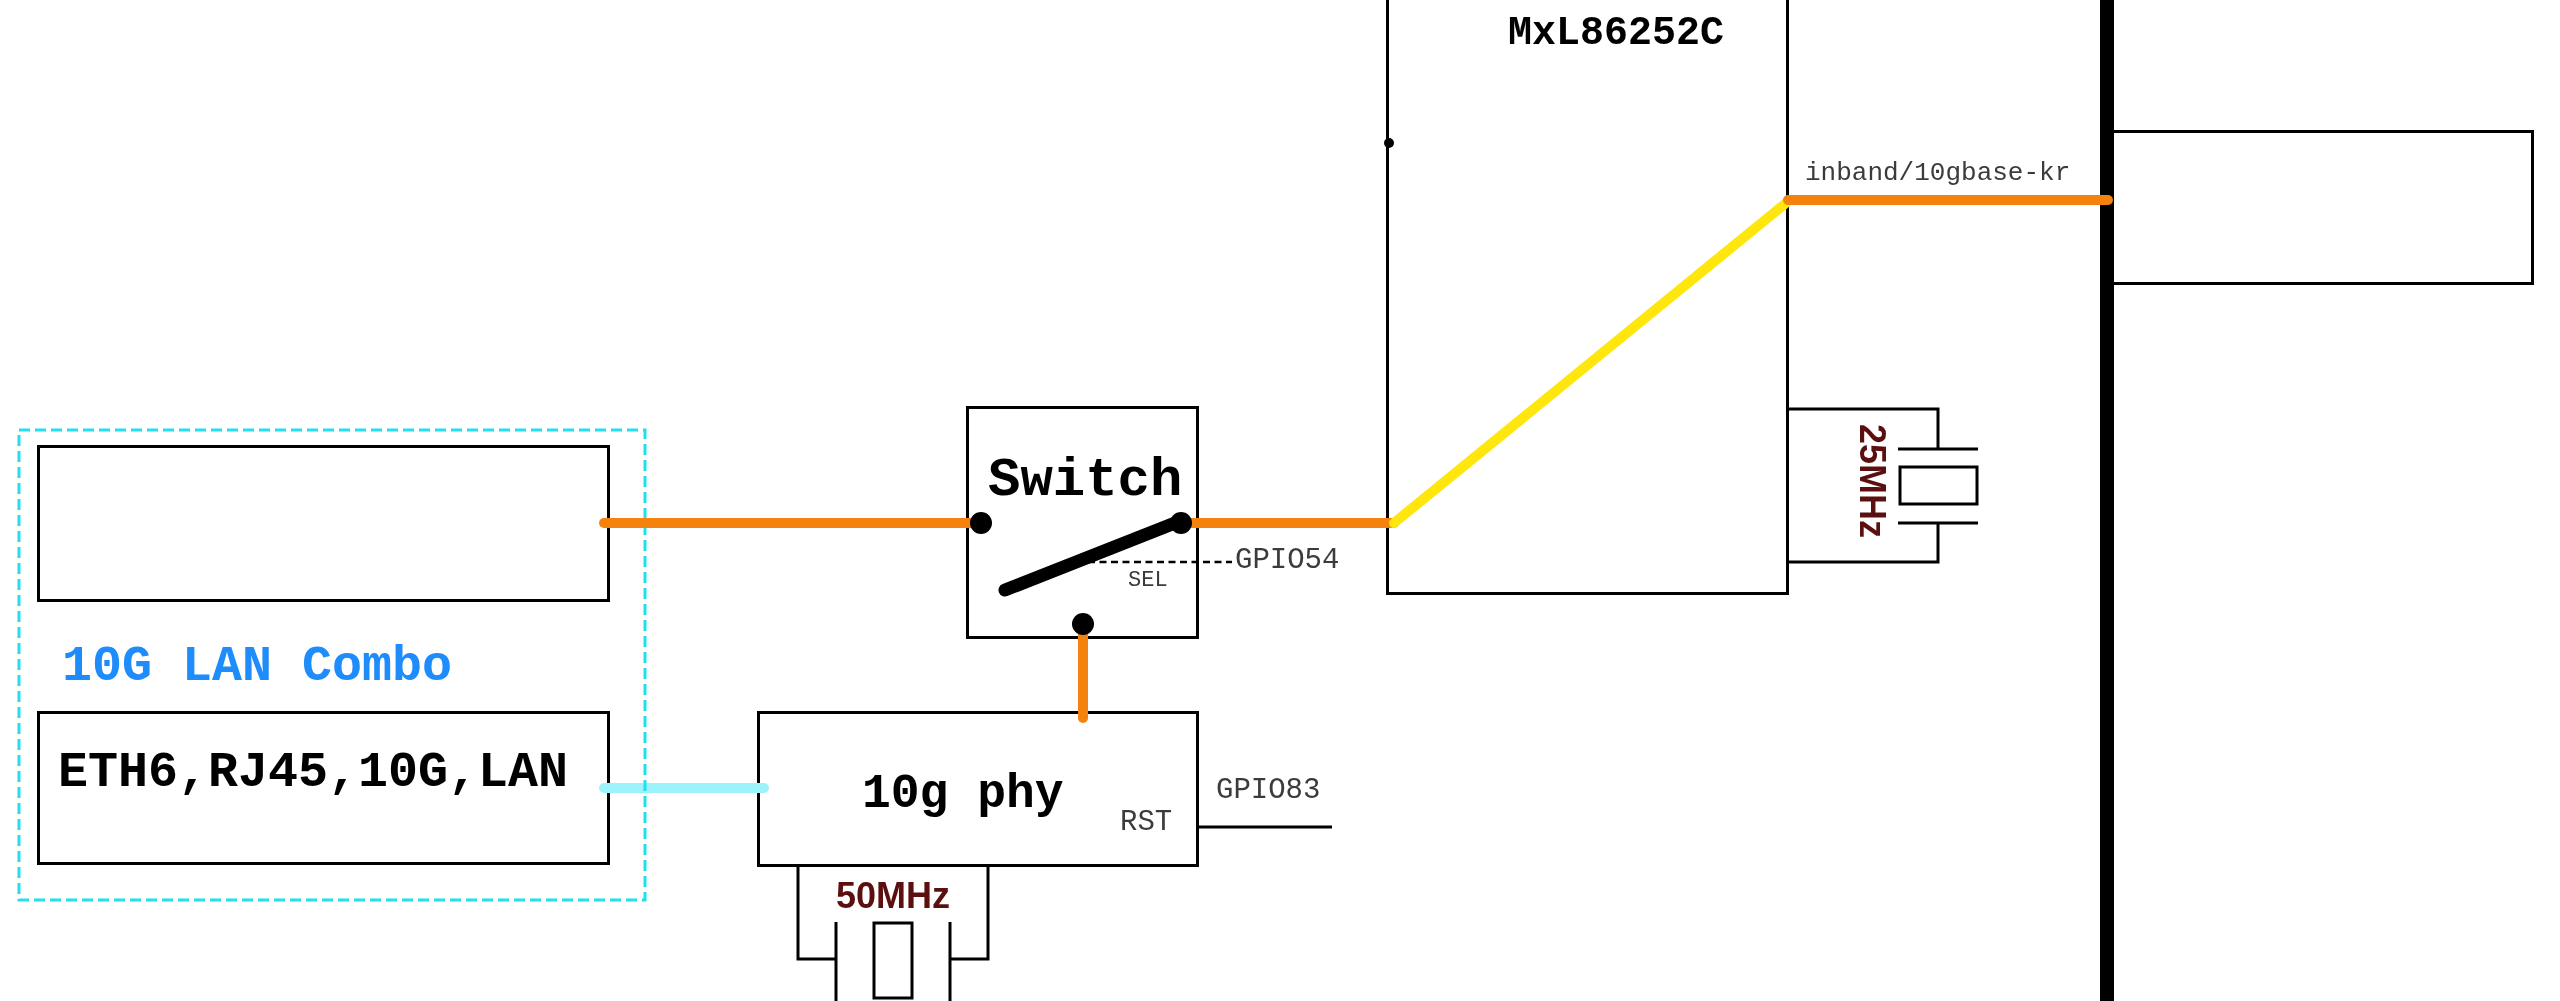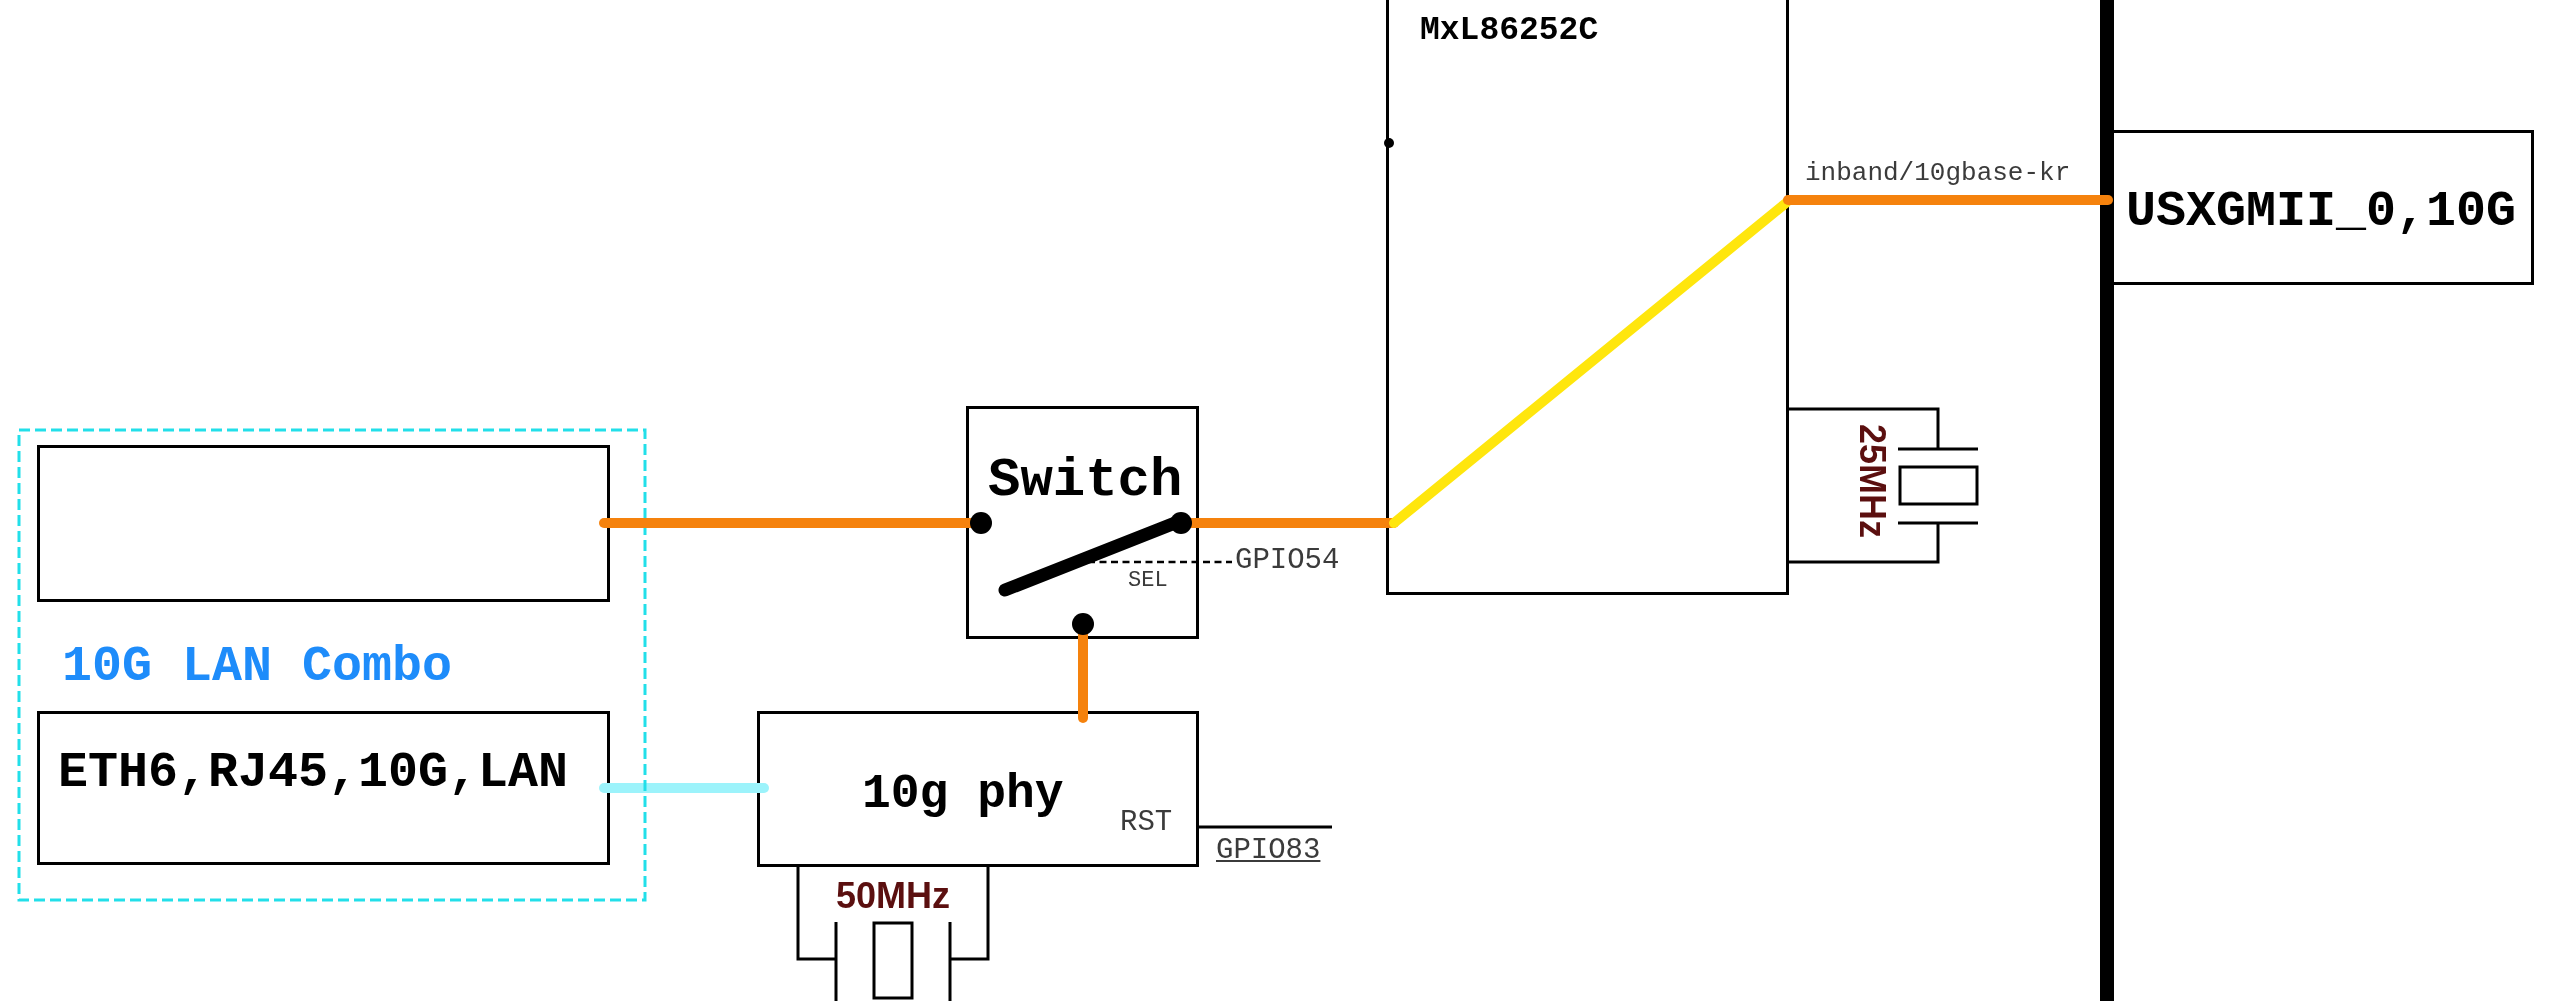--- a/index.html
+++ b/index.html
@@ -26,31 +26,31 @@
   .wire-c{stroke:var(--cyan-link); stroke-width:10; stroke-linecap:round; fill:none;}
   .dashbox{stroke:var(--cyan-dash); stroke-width:3; fill:none; stroke-dasharray:11 5;}
   .busbar{fill:var(--ink);}
   .lead{stroke:var(--ink); stroke-width:3; fill:none;}
   .lead-fill{fill:#fff; stroke:var(--ink); stroke-width:3;}
   .dashline{stroke:var(--ink); stroke-width:2.5; stroke-dasharray:7 4.5; fill:none;}
   .lever{stroke:var(--ink); stroke-width:13; stroke-linecap:round;}
   .dot{fill:var(--ink);}
   
   .t{position:absolute; line-height:1; white-space:pre; color:var(--ink); z-index:3;}
-  .t-mxl     {left:1420px; top:14px;  font-size:33px; font-weight:bold;}
+  .t-mxl     {left:1508px; top:14px;  font-size:40px; font-weight:bold;}
   .t-usxgmii {left:2126px; top:187px; font-size:50px; font-weight:bold;}
   .t-switch  {left:988px;  top:430px; font-size:54px; font-weight:bold;margin-top:24px;}
   .t-sfp     {left:58px;   top:486px; font-size:50px; font-weight:bold;}
   .t-combo   {left:62px;   top:642px; font-size:50px; font-weight:bold; color:var(--blue);text-align:center;}
   .t-eth     {left:58px;   top:748px; font-size:50px; font-weight:bold;text-align:right;}
   .t-phy     {left:862px;  top:770px; font-size:48px; font-weight:bold;text-align:right;}
   .t-inband  {left:1805px; top:160px; font-size:26px; color:var(--gray-label);}
   .t-gpio54  {left:1235px; top:546px; font-size:29px; color:var(--gray-label);}
   .t-sel     {left:1128px; top:570px; font-size:22px; color:var(--gray-label);}
-  .t-gpio83  {left:1216px; top:836px; font-size:29px; color:var(--gray-label);text-decoration:underline;}
+  .t-gpio83  {left:1216px; top:776px; font-size:29px; color:var(--gray-label);}
   .t-rst     {left:1120px; top:808px; font-size:29px; color:var(--gray-label);}
   .t-xtal    {font-family:"Liberation Sans",sans-serif; font-weight:bold; color:var(--maroon); font-size:36px;}
   .t-50mhz   {left:836px; top:878px;}
   .t-25mhz   {left:1890px; top:424px; transform:rotate(90deg); transform-origin:0 0;}
 </style>
 </head>
 <body>
 
 <div class="canvas">
 
@@ -93,21 +93,20 @@
 
     <line class="lever" x1="1005" y1="590" x2="1180" y2="521"></line>
     <circle class="dot" cx="981" cy="523" r="11"></circle>
     <circle class="dot" cx="1181" cy="523" r="11"></circle>
     <circle class="dot" cx="1083" cy="624" r="11"></circle>
 
     <circle class="dot" cx="1389" cy="143" r="5"></circle>
   </svg>
 
   <div class="t t-mxl">MxL86252C</div>
-  <div class="t t-usxgmii">USXGMII_0,10G</div>
   <div class="t t-switch">Switch</div>
   <div class="t t-combo">10G LAN Combo</div>
   <div class="t t-eth">ETH6,RJ45,10G,LAN</div>
   <div class="t t-phy">10g phy</div>
   <div class="t t-inband">inband/10gbase-kr</div>
   <div class="t t-gpio54">GPIO54</div>
   <div class="t t-sel">SEL</div>
   <div class="t t-gpio83">GPIO83</div>
   <div class="t t-rst">RST</div>
   <div class="t t-xtal t-50mhz">50MHz</div>

